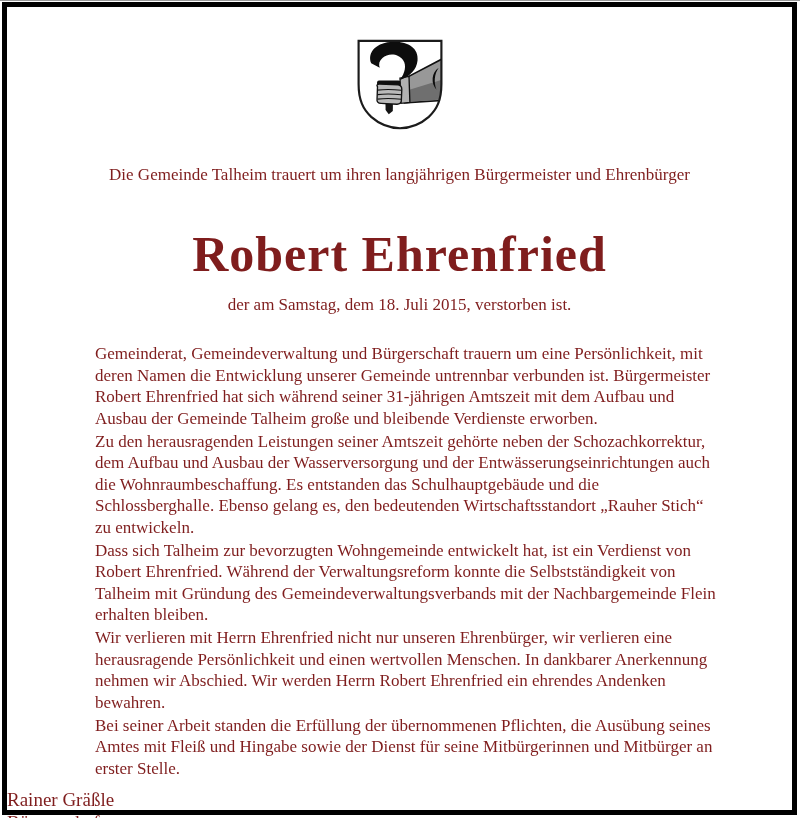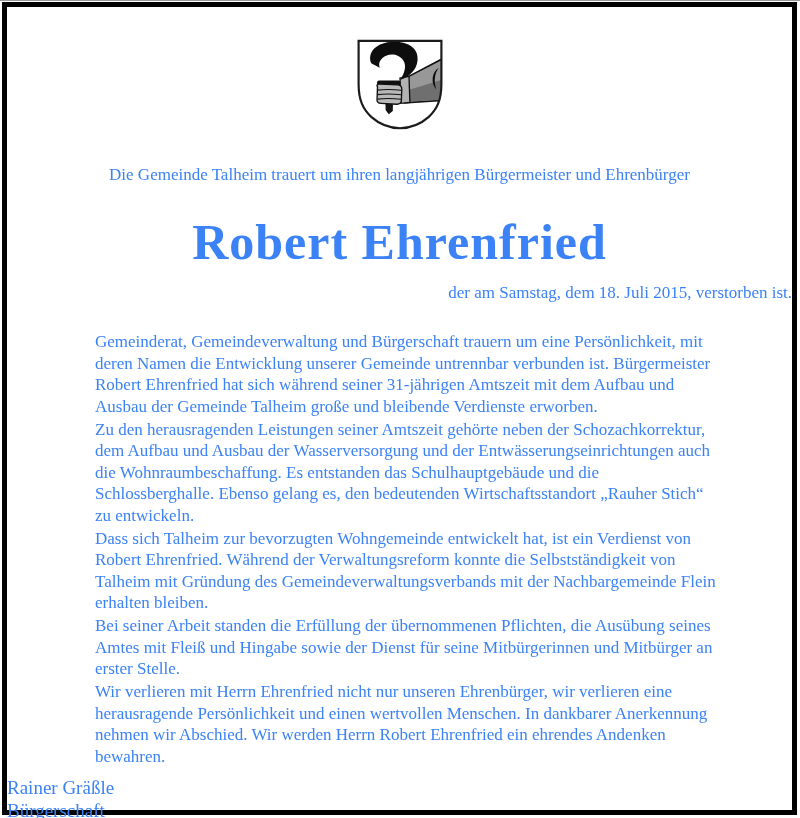--- a/index.html
+++ b/index.html
@@ -1,35 +1,35 @@
 <!DOCTYPE html>
 <html lang="de"><head>
 <meta charset="utf-8">
 <title>Traueranzeige</title>
 <style>
   html,body{margin:0;padding:0;background:#fff;}
   .page{
     position:relative;
     width:800px;height:818px;
     background:#fff;
-    color:#3b82f6;
+    color:#7f1d1d;
     font-family:"Liberation Serif","DejaVu Serif",serif;
     overflow:hidden;
   }
   .topline{position:absolute;top:0;left:0;right:0;height:1px;background:#9a9a9a;}
   .frame{
     position:absolute;top:2px;left:2px;right:3px;bottom:3px;
     border:5px solid #000;
     box-sizing:border-box;
   }
   .crest{width:90px;height:94px;margin:30px auto 0;}
   .crest svg{display:block;width:100%;height:100%;}
   .intro{margin:33px 10px 0;text-align:center;font-size:17px;line-height:21px;}
-  .name{margin:30px 0 0;text-align:center;font-size:50px;line-height:54px;font-weight:700;letter-spacing:1px;}
-  .dateline{margin:13px 0 0;text-align:right;font-size:17px;line-height:21px;}
+  .name{margin:42px 0 0;text-align:center;font-size:50px;line-height:54px;font-weight:700;letter-spacing:1px;}
+  .dateline{margin:13px 0 0;text-align:center;font-size:17px;line-height:21px;}
   .body{margin:28px 76px 0 88px;font-size:17px;line-height:21.5px;text-align:left;}
   .body p{margin:0 0 1.5px 0;}
   .signature{margin:9px 0 0;text-align:left;font-size:19px;line-height:23px;}
   .signature p{margin:0;}
 </style>
 </head>
 <body>
 
 <div class="page">
   <div class="topline"></div>
@@ -61,22 +61,22 @@
     <p class="intro">Die Gemeinde Talheim trauert um ihren langjährigen Bürgermeister und Ehrenbürger</p>
 
     <h1 class="name">Robert Ehrenfried</h1>
 
     <p class="dateline">der am Samstag, dem 18. Juli 2015, verstorben ist.</p>
 
     <div class="body">
       <p>Gemeinderat, Gemeindeverwaltung und Bürgerschaft trauern um eine Persönlichkeit, mit deren Namen die Entwicklung unserer Gemeinde untrennbar verbunden ist. Bürgermeister Robert Ehrenfried hat sich während seiner 31-jährigen Amtszeit mit dem Aufbau und Ausbau der Gemeinde Talheim große und bleibende Verdienste erworben.</p>
       <p>Zu den herausragenden Leistungen seiner Amtszeit gehörte neben der Schozachkorrektur, dem Aufbau und Ausbau der Wasserversorgung und der Entwässerungseinrichtungen auch die Wohnraumbeschaffung. Es entstanden das Schulhauptgebäude und die Schlossberghalle. Ebenso gelang es, den bedeutenden Wirtschaftsstandort „Rauher Stich“ zu entwickeln.</p>
       <p>Dass sich Talheim zur bevorzugten Wohngemeinde entwickelt hat, ist ein Verdienst von Robert Ehrenfried. Während der Verwaltungsreform konnte die Selbstständigkeit von Talheim mit Gründung des Gemeindeverwaltungsverbands mit der Nachbargemeinde Flein erhalten bleiben.</p>
+      <p>Wir verlieren mit Herrn Ehrenfried nicht nur unseren Ehrenbürger, wir verlieren eine herausragende Persönlichkeit und einen wertvollen Menschen. In dankbarer Anerkennung nehmen wir Abschied. Wir werden Herrn Robert Ehrenfried ein ehrendes Andenken bewahren.</p>
       <p>Bei seiner Arbeit standen die Erfüllung der übernommenen Pflichten, die Ausübung seines Amtes mit Fleiß und Hingabe sowie der Dienst für seine Mitbürgerinnen und Mitbürger an erster Stelle.</p>
-      <p>Wir verlieren mit Herrn Ehrenfried nicht nur unseren Ehrenbürger, wir verlieren eine herausragende Persönlichkeit und einen wertvollen Menschen. In dankbarer Anerkennung nehmen wir Abschied. Wir werden Herrn Robert Ehrenfried ein ehrendes Andenken bewahren.</p>
     </div>
 
     <div class="signature">
       <p>Rainer Gräßle</p>
       <p>Bürgerschaft</p>
     </div>
 
   </div>
 </div>
 

